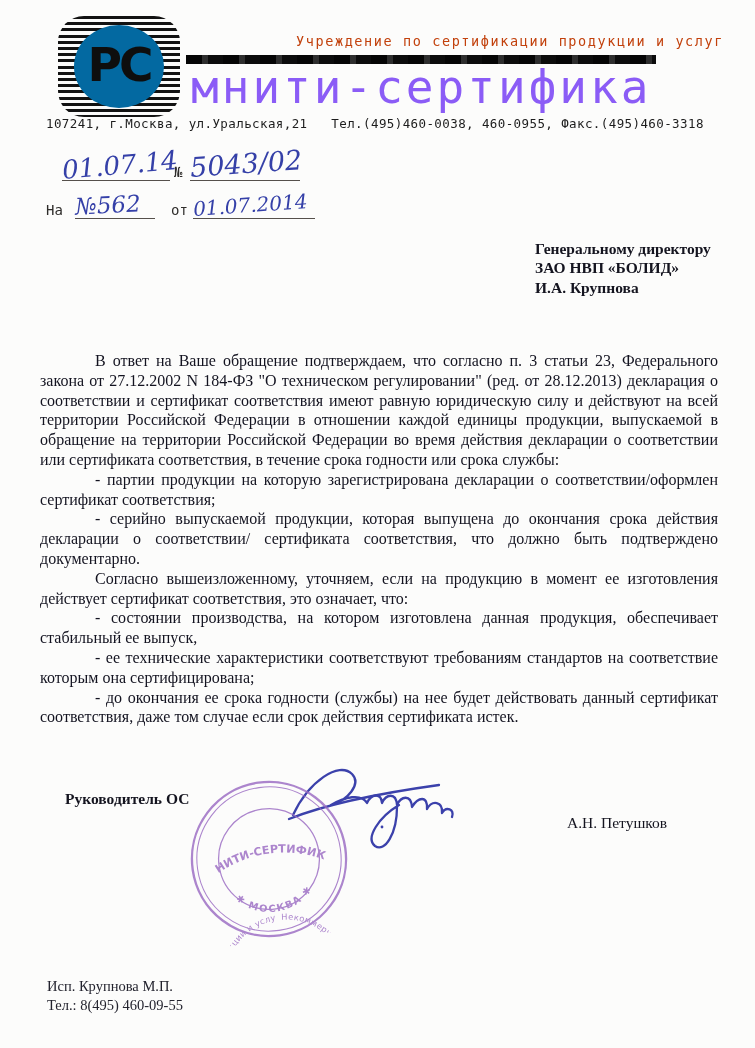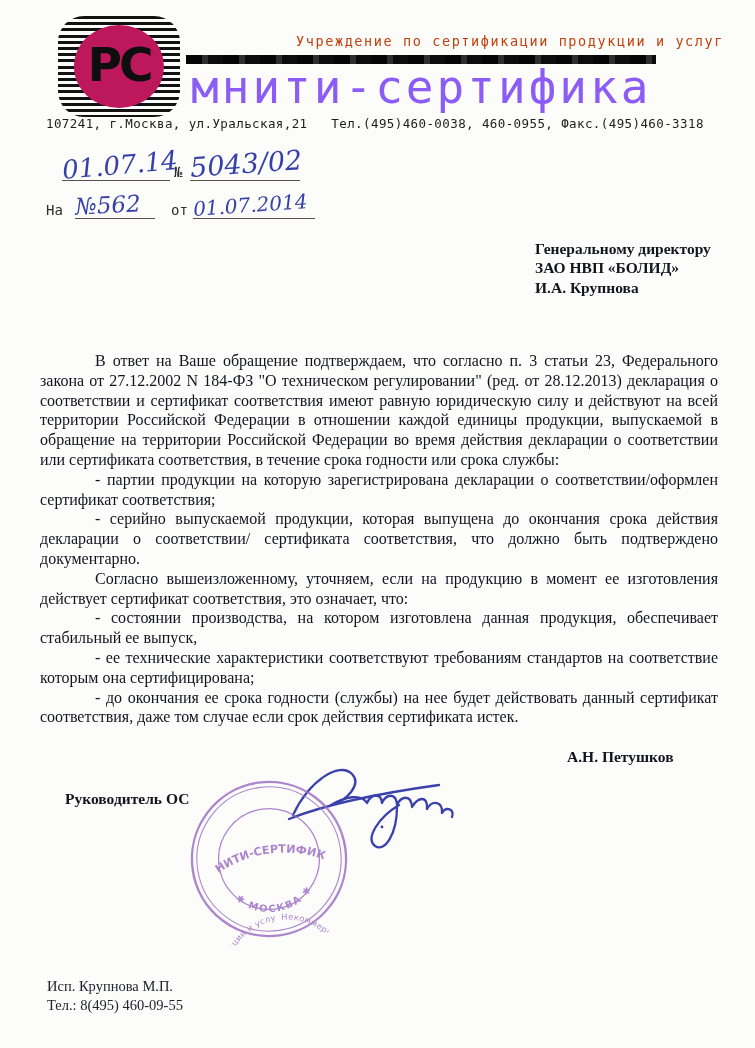--- a/index.html
+++ b/index.html
@@ -9,21 +9,21 @@
     font-family:"Liberation Serif",serif;color:#14141f;
   }
   
   .logo{position:absolute;left:58px;top:16px;width:122px;height:101px;}
   .logo-stripes{
     position:absolute;inset:0;border-radius:26px;
     background:repeating-linear-gradient(180deg,#121212 0 3px,#fbfbfa 3px 6.2px);
   }
   .logo-blob{
     position:absolute;left:13%;top:9%;width:74%;height:82%;
-    background:#be185d;border-radius:50%;
+    background:#0369a1;border-radius:50%;
     display:flex;align-items:center;justify-content:center;
   }
   .logo-blob span{
     font-family:"DejaVu Sans",sans-serif;font-weight:bold;font-size:47px;
     color:#0e0e0e;letter-spacing:-3px;transform:translateY(-2px);
   }
   .tagline{
     position:absolute;left:296px;top:33px;
     font-family:"DejaVu Sans Mono",monospace;
     font-size:13.5px;letter-spacing:1.6px;color:#c2410c;white-space:nowrap;
@@ -66,21 +66,21 @@
     font-size:15.5px;line-height:19.3px;white-space:nowrap;
   }
   
   .body-text{
     position:absolute;left:40px;top:351px;width:678px;
     font-size:16px;line-height:19.8px;text-align:justify;color:#131320;
   }
   .body-text p{margin:0;text-indent:55px;}
   
   .sig-title{position:absolute;left:65px;top:790px;font-weight:bold;font-size:15.5px;white-space:nowrap;font-family:Liberation Serif, serif;}
-  .sig-name{position:absolute;left:567px;top:748px;font-weight:bold;font-size:15.5px;white-space:nowrap;}
+  .sig-name{position:absolute;left:567px;top:814px;font-weight:normal;font-size:15.5px;white-space:nowrap;}
   .signature-svg{position:absolute;left:285px;top:753px;width:190px;height:100px;}
   
   .stamp-svg{
     position:absolute;left:188px;top:778px;width:162px;height:162px;
     transform:rotate(-8deg);opacity:.82;
   }
   
   .footer{
     position:absolute;left:47px;top:977px;font-size:14.5px;line-height:19px;
     color:#23232e;white-space:nowrap;

